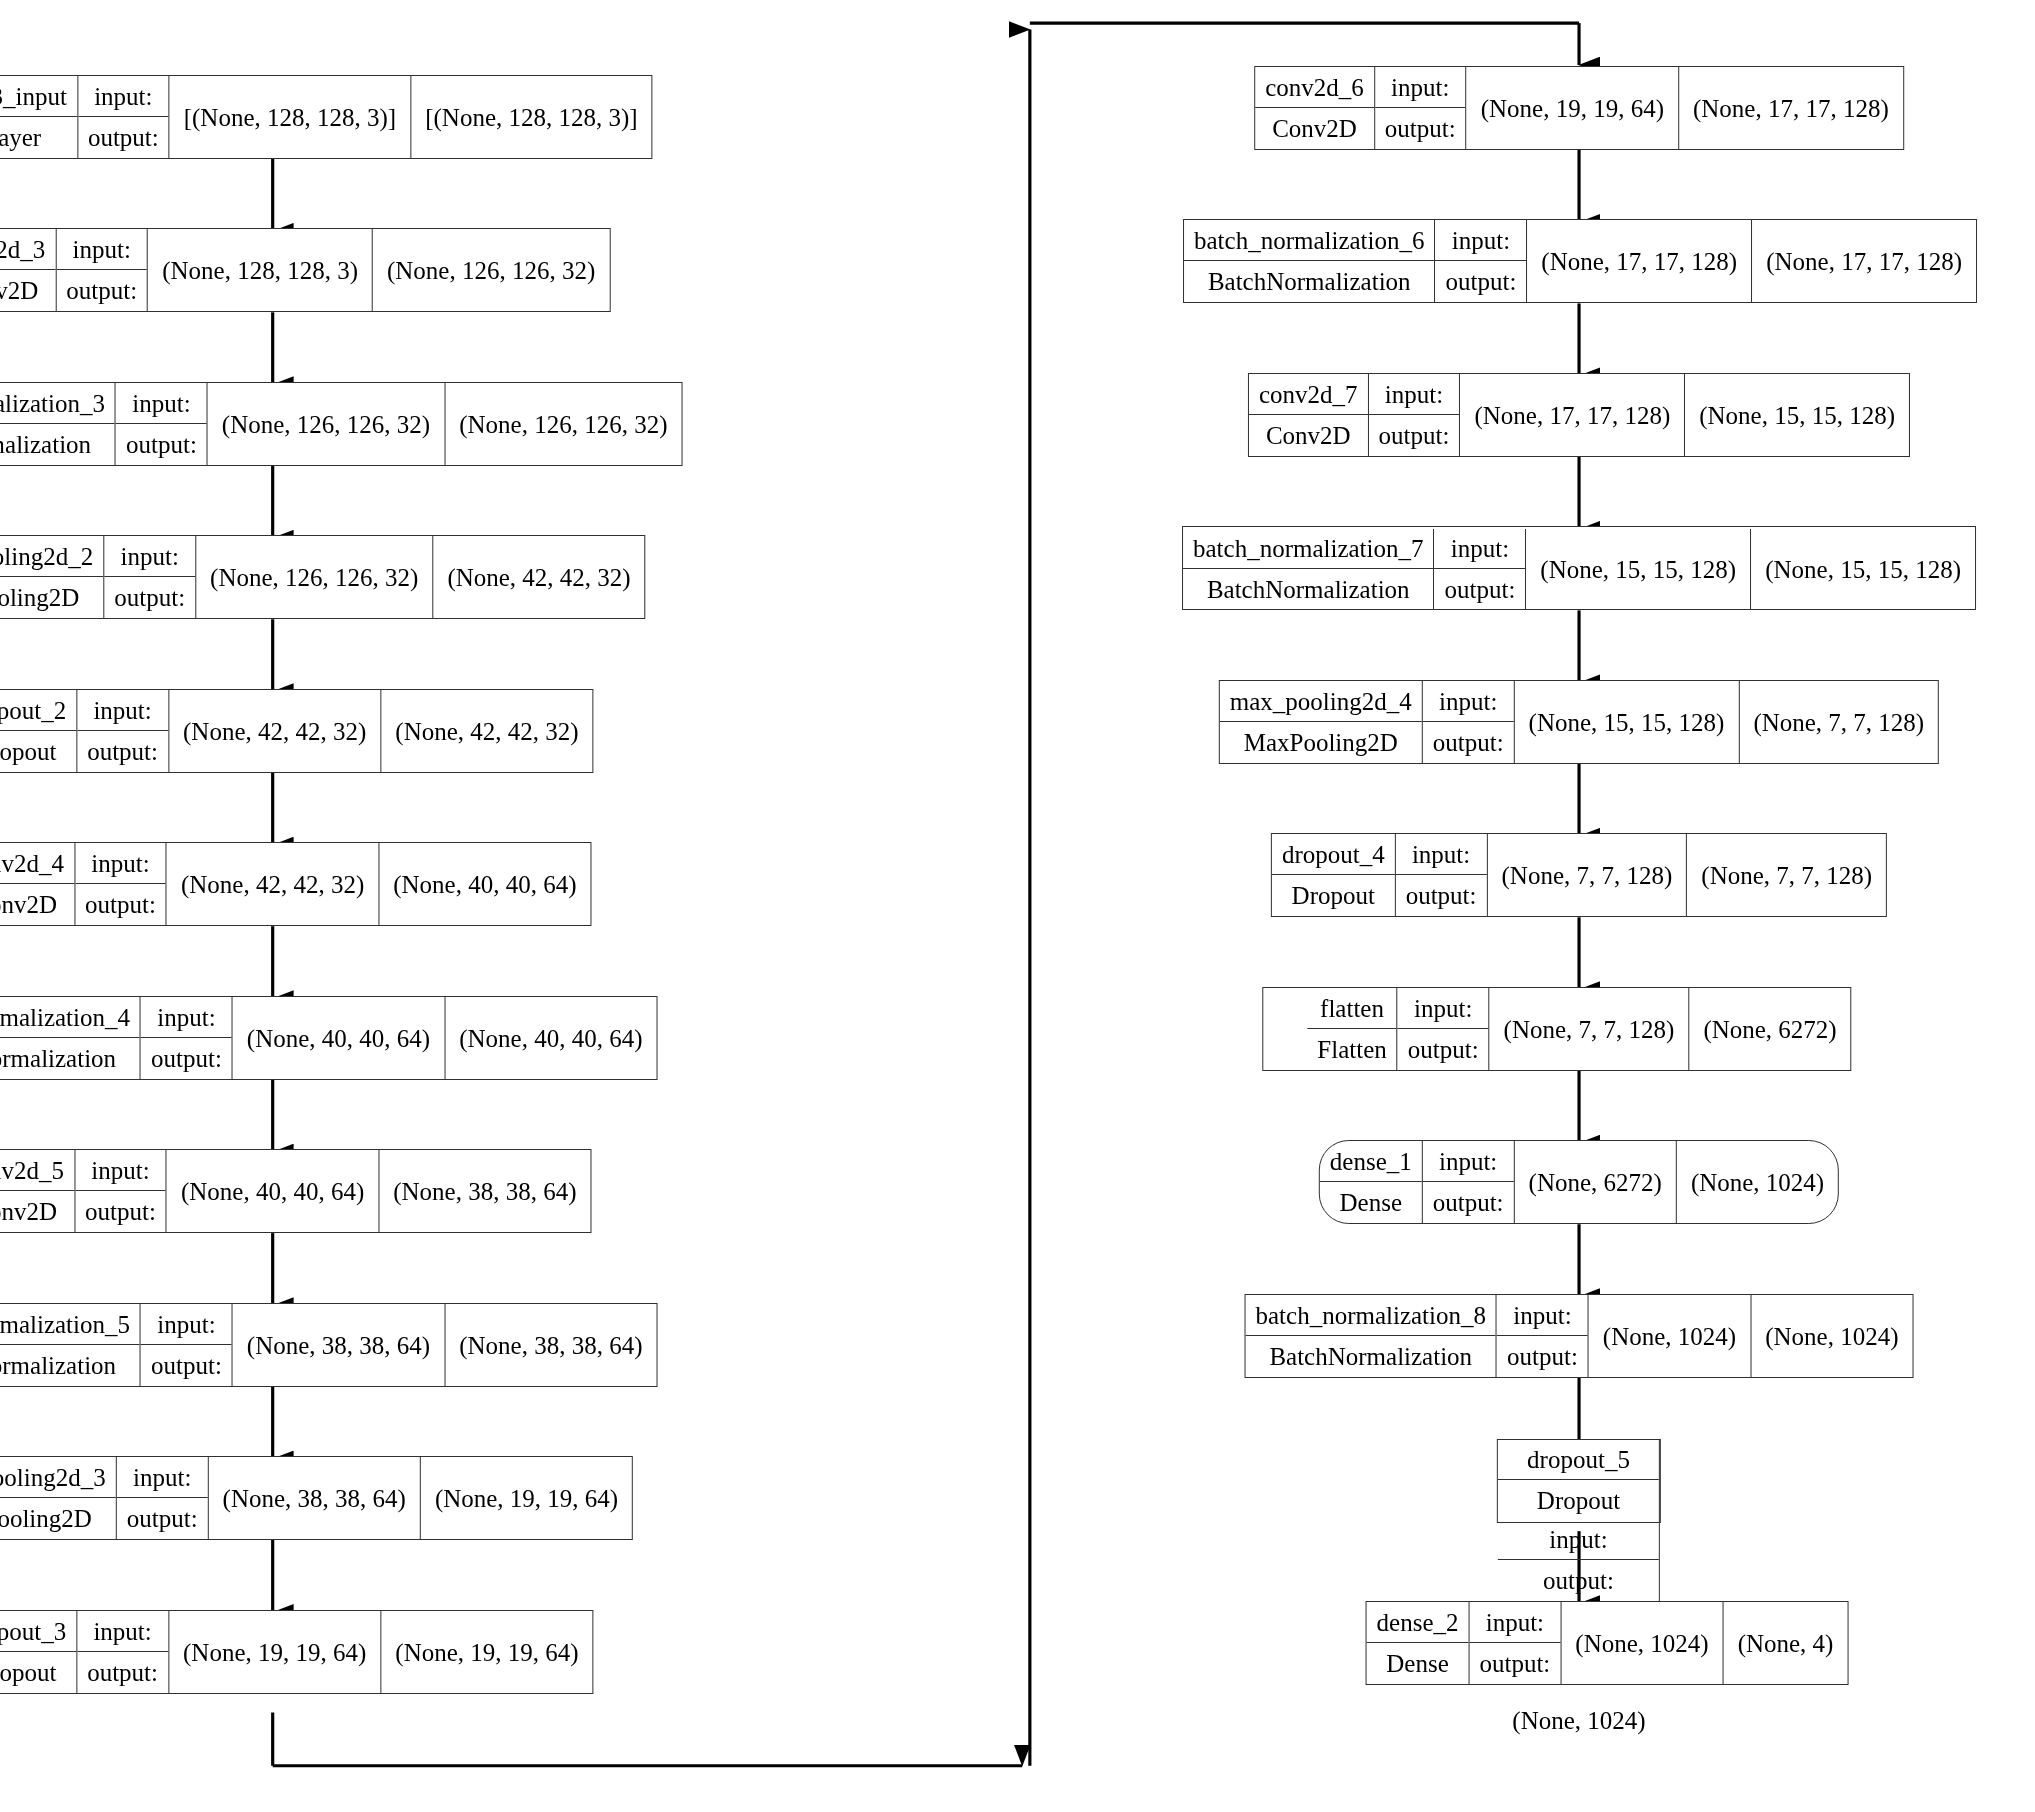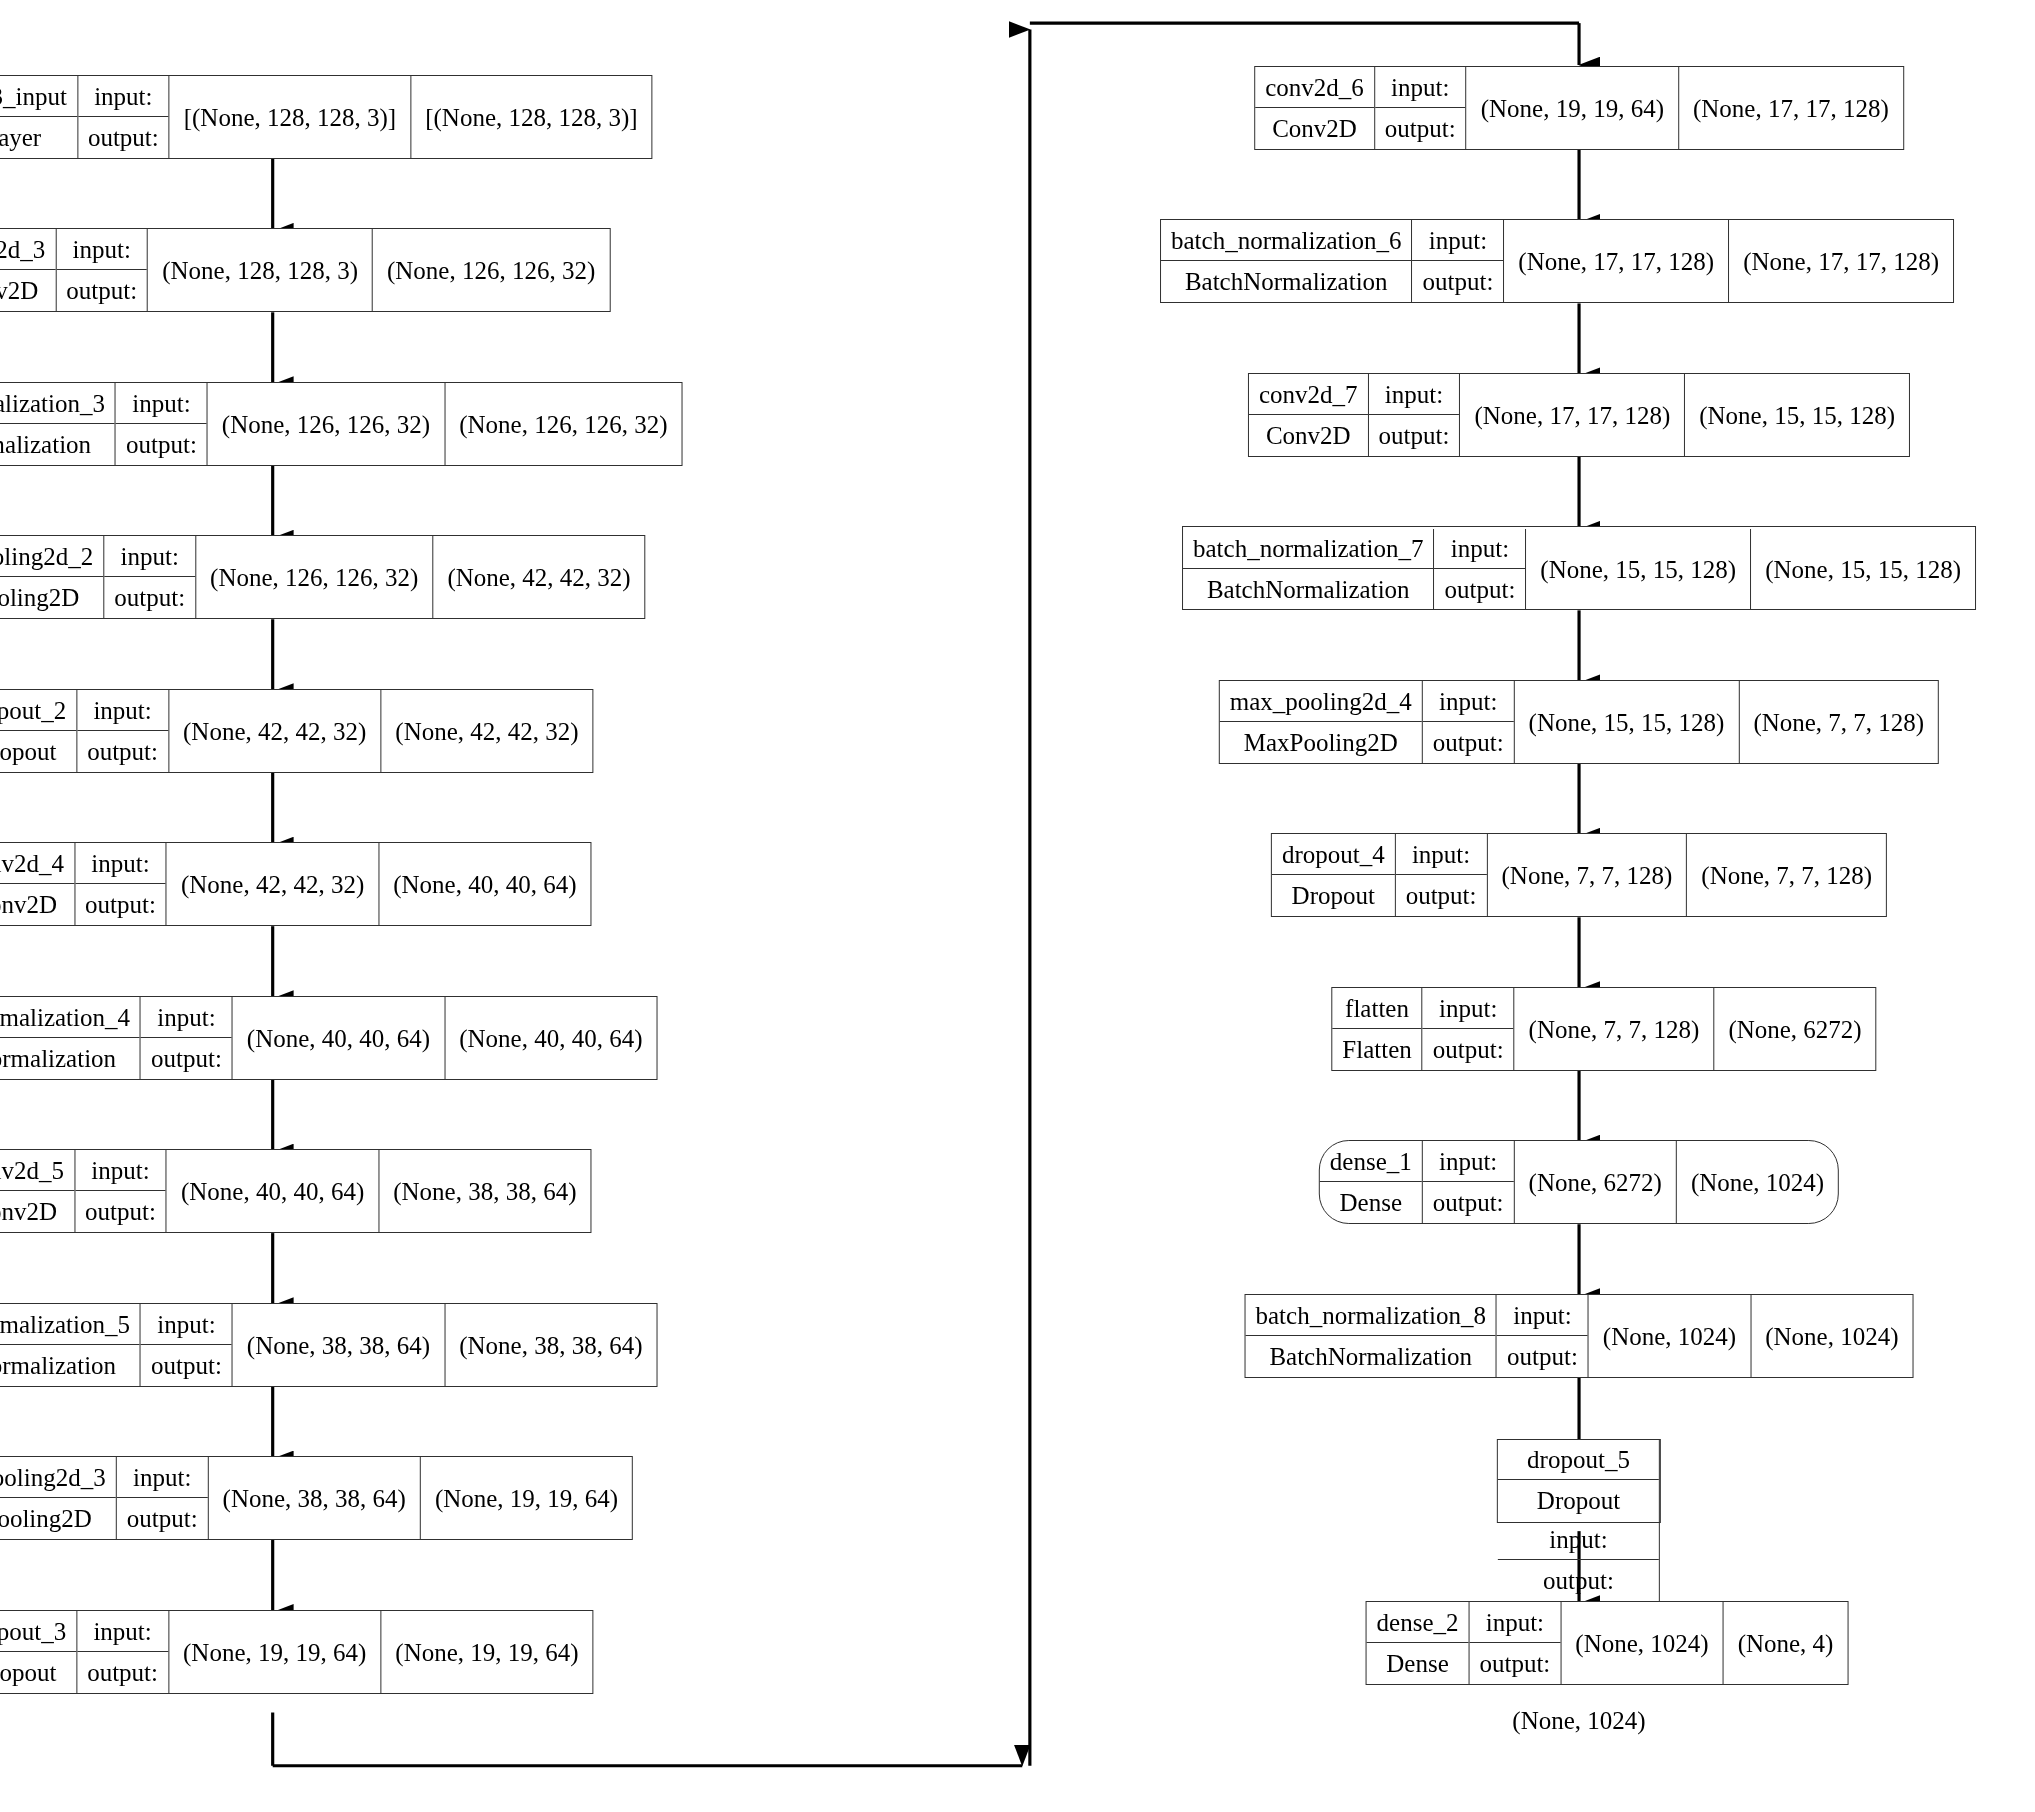--- a/index.html
+++ b/index.html
@@ -317,21 +317,21 @@
           <div class="cell top">input:</div>
           <div class="cell">output:</div>
         </div>
         <div class="colgrp shapecol">
           <div class="cell big">(None, 19, 19, 64)</div>
         </div>
         <div class="colgrp shapecol">
           <div class="cell big">(None, 17, 17, 128)</div>
         </div>
       </div>
-      <div class="node" style="left: 539px; top: 219px;">
+      <div class="node" style="left: 562px; top: 219px;">
         <div class="colgrp namecol">
           <div class="cell top">batch_normalization_6</div>
           <div class="cell">BatchNormalization</div>
         </div>
         <div class="colgrp iocol">
           <div class="cell top">input:</div>
           <div class="cell">output:</div>
         </div>
         <div class="colgrp shapecol">
           <div class="cell big">(None, 17, 17, 128)</div>
@@ -397,21 +397,21 @@
           <div class="cell top">input:</div>
           <div class="cell">output:</div>
         </div>
         <div class="colgrp shapecol">
           <div class="cell big">(None, 7, 7, 128)</div>
         </div>
         <div class="colgrp shapecol">
           <div class="cell big">(None, 7, 7, 128)</div>
         </div>
       </div>
-      <div class="node" style="left: 586px; top: 987px;">
+      <div class="node" style="left: 539px; top: 987px; padding-left: 44px;">
         <div class="colgrp namecol">
           <div class="cell top">flatten</div>
           <div class="cell">Flatten</div>
         </div>
         <div class="colgrp iocol">
           <div class="cell top">input:</div>
           <div class="cell">output:</div>
         </div>
         <div class="colgrp shapecol">
           <div class="cell big">(None, 7, 7, 128)</div>

